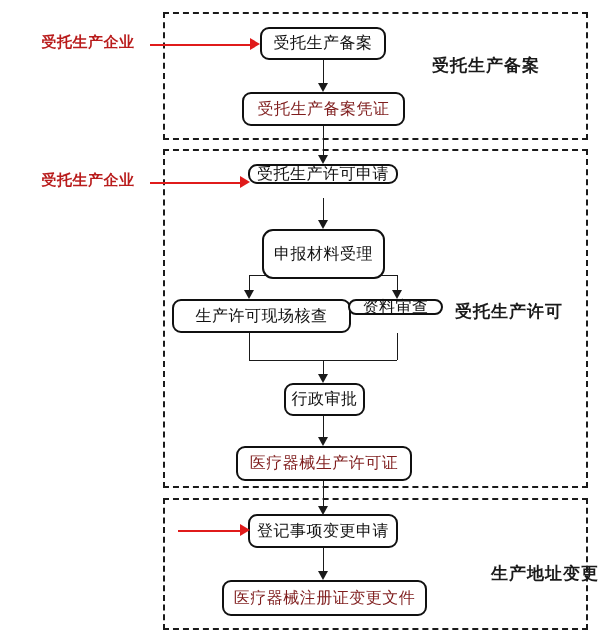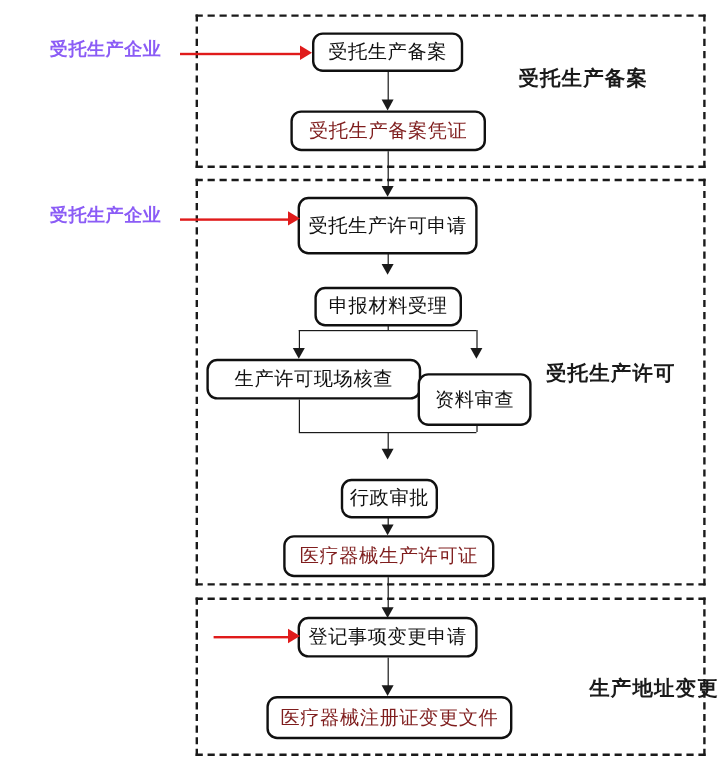--- a/index.html
+++ b/index.html
@@ -94,21 +94,21 @@
     position: absolute;
     width: 0;
     height: 0;
     border-top: 6px solid transparent;
     border-bottom: 6px solid transparent;
     border-left: 10px solid #e01b1b;
     z-index: 7;
   }
   .actor-label {
     position: absolute;
-    color: #8b5cf6;
+    color: #b91c1c;
     font-family: "Liberation Serif", "DejaVu Serif", serif;
     text-align: center;
     white-space: nowrap;
     line-height: 1.35;
     z-index: 6;
   }
   .actor-label .primary {
     display: block;
     font-weight: bold;
     font-size: 15px;
@@ -147,45 +147,45 @@
 
   <div class="section" style="left:163px; top:149px; width:425px; height:339px;"></div>
   <div class="section-label" style="left:455px; top:300px;">受托生产许可</div>
 
   <div class="actor-label" style="left:28px; top:170px; width:120px;">
     <span class="primary">受托生产企业</span>
   </div>
   <div class="red-line" style="left:150px; top:182px; width:94px;"></div>
   <div class="red-arrowhead" style="left:240px; top:176px;"></div>
 
-  <div class="node thick" style="left:248px; top:164px; width:150px; height:48px;">受托生产许可申请</div>
+  <div class="node thick" style="left:248px; top:164px; width:150px; height:20px;">受托生产许可申请</div>
 
   <div class="vline" style="left:323px; top:198px; height:25px;"></div>
   <div class="arrowhead" style="left:317.5px; top:220px;"></div>
 
-  <div class="node" style="left:262px; top:239px; width:123px; height:33px;">申报材料受理</div>
+  <div class="node" style="left:262px; top:229px; width:123px; height:50px;border-radius:11px;">申报材料受理</div>
 
   <div class="vline" style="left:323px; top:262px; height:13px;"></div>
   <div class="hline" style="left:249px; top:275px; width:148px;"></div>
   <div class="vline" style="left:249px; top:275px; height:18px;"></div>
   <div class="arrowhead" style="left:243.5px; top:290px;"></div>
   <div class="vline" style="left:397px; top:275px; height:18px;"></div>
   <div class="arrowhead" style="left:391.5px; top:290px;"></div>
 
   <div class="node" style="left:172px; top:299px; width:179px; height:34px;">生产许可现场核查</div>
 
-  <div class="node" style="left:348px; top:311px; width:95px; height:44px;">资料审查</div>
+  <div class="node" style="left:348px; top:299px; width:95px; height:16px;">资料审查</div>
 
   <div class="vline" style="left:249px; top:333px; height:27px;"></div>
   <div class="vline" style="left:397px; top:333px; height:27px;"></div>
   <div class="hline" style="left:249px; top:360px; width:148px;"></div>
   <div class="vline" style="left:323px; top:360px; height:17px;"></div>
   <div class="arrowhead" style="left:317.5px; top:374px;"></div>
 
-  <div class="node" style="left:284px; top:383px; width:81px; height:33px;margin-top:16px;">行政审批</div>
+  <div class="node" style="left:284px; top:383px; width:81px; height:33px;">行政审批</div>
 
   <div class="vline" style="left:323px; top:416px; height:24px;"></div>
   <div class="arrowhead" style="left:317.5px; top:437px;"></div>
 
   <div class="node accent thick" style="left:236px; top:446px; width:176px; height:35px;">医疗器械生产许可证</div>
 
   <div class="vline" style="left:323px; top:481px; height:29px;"></div>
   <div class="arrowhead" style="left:317.5px; top:506px;"></div>
 
   <div class="section" style="left:163px; top:498px; width:425px; height:132px;"></div>

